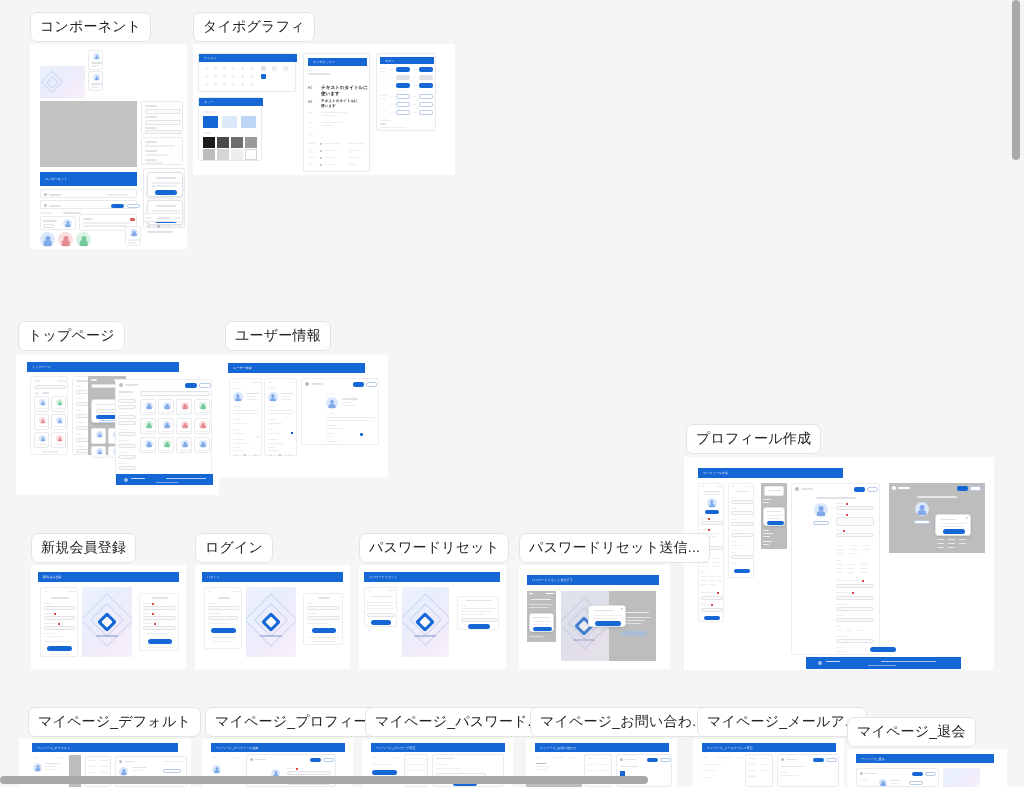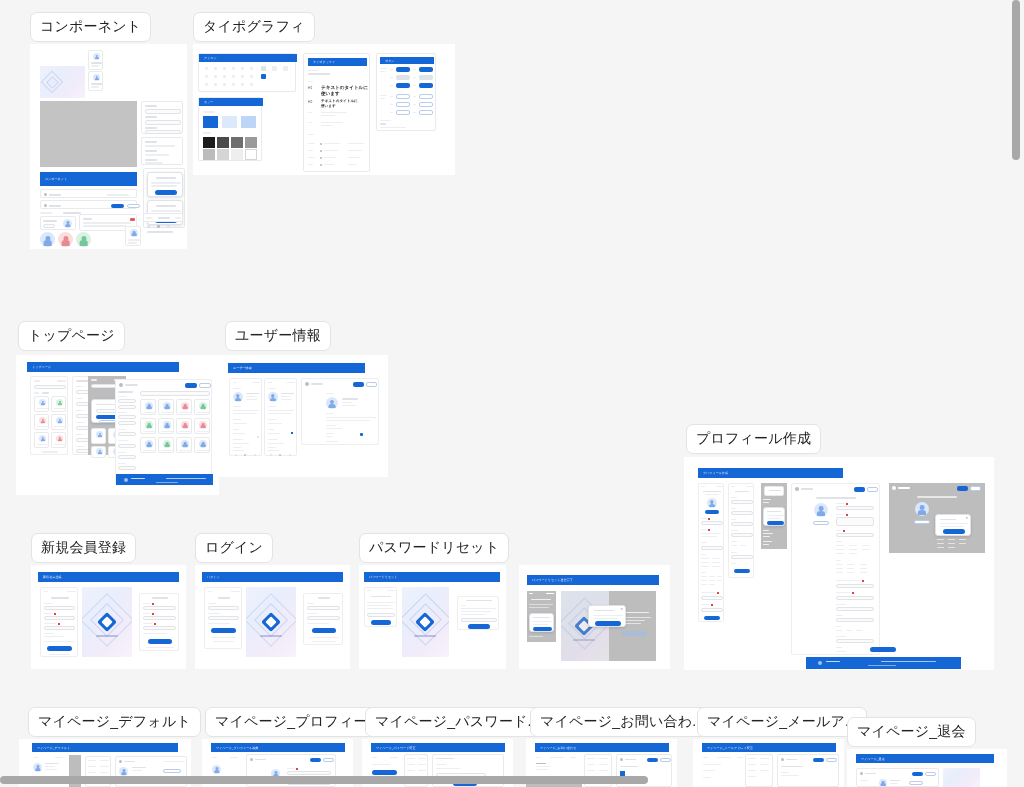--- a/index.html
+++ b/index.html
@@ -922,20 +922,21 @@
       <div class="ph" style="left:8px;top:3px;width:26px;height:1.4px;"></div>
       <div class="ph lt" style="left:3px;top:8px;width:5px;height:1.1px;"></div>
       <div class="ph lt" style="left:3px;top:11px;width:35px;height:1.1px;"></div>
       <div class="ph lt" style="left:3px;top:14px;width:30px;height:1.1px;"></div>
       <div class="ph lt" style="left:3px;top:17px;width:24px;height:1.1px;"></div>
       <div class="input" style="left:3px;top:21px;width:36px;height:4px;"></div>
       <div class="btn" style="left:10px;top:27px;width:22px;height:4.5px;border-radius:3px;"></div>
     </div>
   </div>
 
+  <div class="chip" style="left:519px;top:533px;">パスワードリセット送信...</div>
   <div class="frame" style="left:519px;top:565px;width:151px;height:104px;">
     <div class="bar" style="left:8px;top:10px;width:132px;height:10px;">
       <div class="bartxt">パスワードリセット送信完了</div>
     </div>
     <div class="gray2" style="left:8px;top:26px;width:29px;height:51px;">
       <div class="ph lt" style="left:2px;top:2px;width:4px;height:1.2px;background:#fff;"></div>
       <div class="ph lt" style="left:19px;top:2px;width:8px;height:1.2px;background:#fff;"></div>
       <div class="ph" style="left:4px;top:8px;width:20px;height:1.3px;background:#eee;"></div>
       <div class="ph lt" style="left:2px;top:13px;width:24px;height:1.1px;background:#ddd;"></div>
       <div class="ph lt" style="left:2px;top:16px;width:20px;height:1.1px;background:#ddd;"></div>

